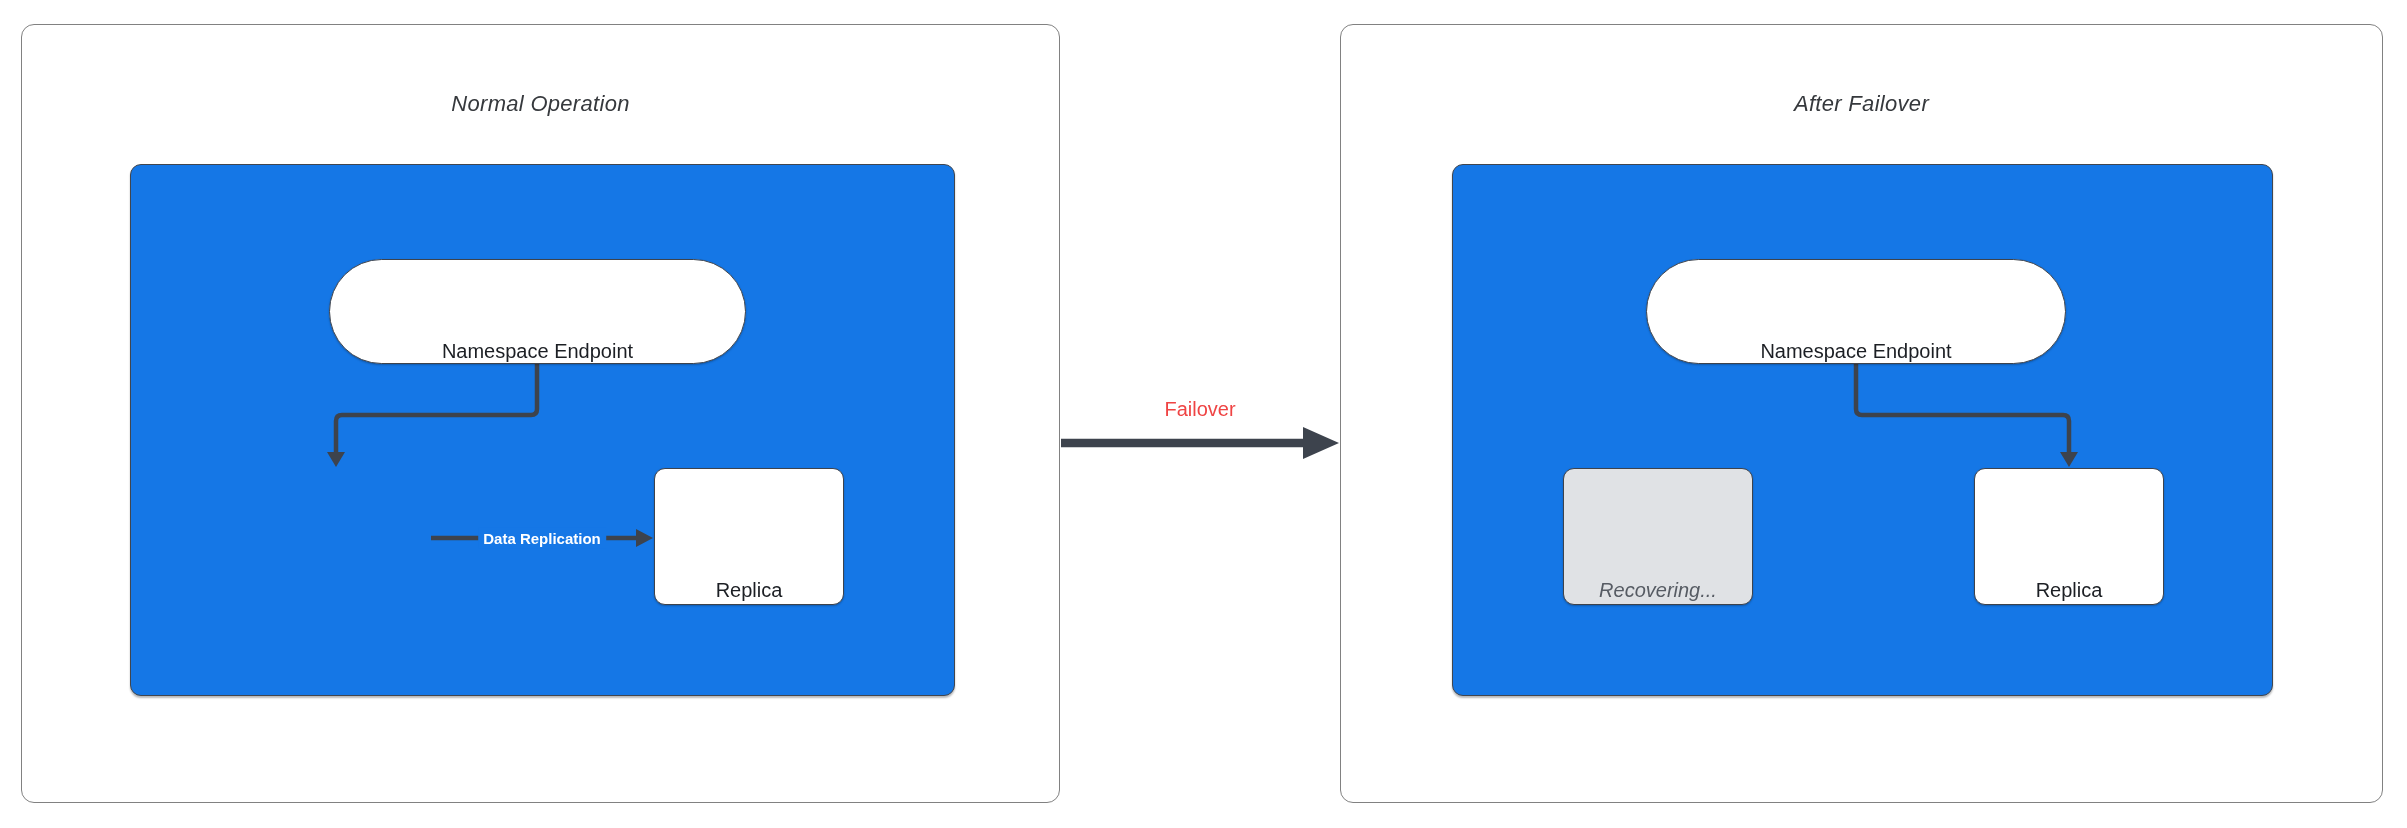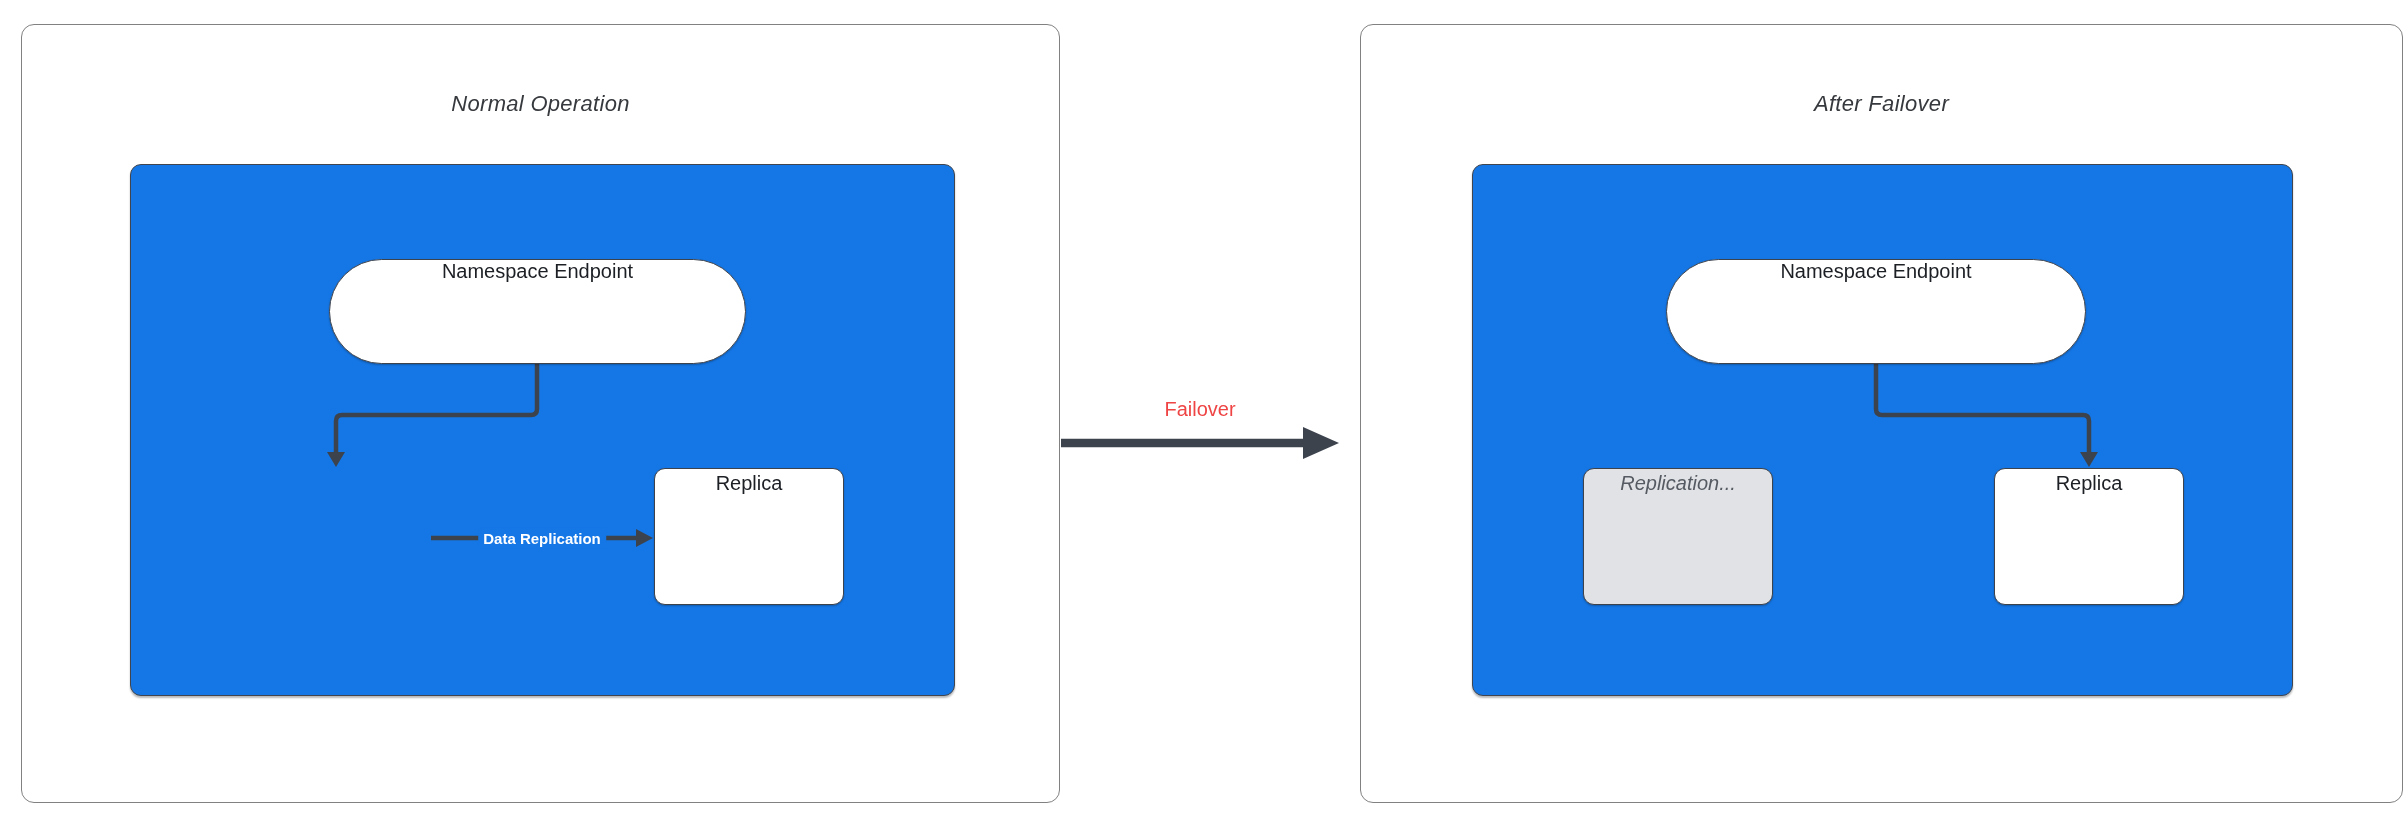--- a/index.html
+++ b/index.html
@@ -15,34 +15,34 @@
   html,body{margin:0;padding:0;background:#ffffff;}
   .canvas{
     position:relative;width:2407px;height:828px;background:#ffffff;
     font-family:"Liberation Sans","DejaVu Sans",sans-serif;overflow:hidden;padding-left:18px;
   }
   .panel{
     position:absolute;top:24px;height:779px;background:#ffffff;
     border:1px solid var(--panel-border);border-radius:13px;box-sizing:border-box;
   }
   .panel.left{left:21px;width:1039px;}
-  .panel.right{left:1340px;width:1043px;margin-left:20px;}
+  .panel.right{left:1340px;width:1043px;}
   .panel-title{
     position:absolute;top:66px;left:0;width:100%;text-align:center;
     font-size:22px;font-style:italic;color:var(--title-text);letter-spacing:.3px;
   }
   .cluster{
     position:absolute;top:139px;background:var(--cluster-blue);
     border:1.5px solid #41464e;border-radius:11px;box-sizing:border-box;
     box-shadow:0 2px 2px rgba(0,0,0,0.28);
   }
   .panel.left .cluster{left:108px;width:825px;height:532px;}
   .panel.right .cluster{left:111px;width:821px;height:532px;}
   .node{
-    position:absolute;display:flex;align-items:flex-start;justify-content:center;
+    position:absolute;display:flex;align-items:flex-end;justify-content:center;
     background:#ffffff;border:1.8px solid var(--connector);box-sizing:border-box;
     color:var(--node-text);font-size:20px;text-align:center;
     box-shadow:0 1px 2px rgba(0,0,0,0.25);
   }
   .stadium{border-radius:999px;height:105px;top:94px;}
   .panel.left  .stadium{left:198px;width:417px;}
   .panel.right .stadium{left:193px;width:420px;}
   .rect{border-radius:11px;width:190px;height:137px;top:303px;line-height:1.4;}
   .rect span{display:block;max-width:150px;}
   .node-primary{left:110px;}
@@ -112,21 +112,21 @@
       <svg class="connectors" width="821" height="532" viewBox="0 0 821 532">
         <path class="edge" d="M403 198 L403 244 Q403 250 409 250 L610 250 Q616 250 616 256 L616 290"></path>
         <polygon class="arrowhead" points="616,302 607,287 625,287"></polygon>
       </svg>
 
       <div class="node stadium">
         <span>Namespace Endpoint</span>
       </div>
 
       <div class="node rect node-recovering">
-        <span>Replication...</span>
+        <span>Recovering...</span>
       </div>
 
       <div class="node rect node-replica">
         <span>Replica</span>
       </div>
     </div>
   </section>
 
 </div>
 

